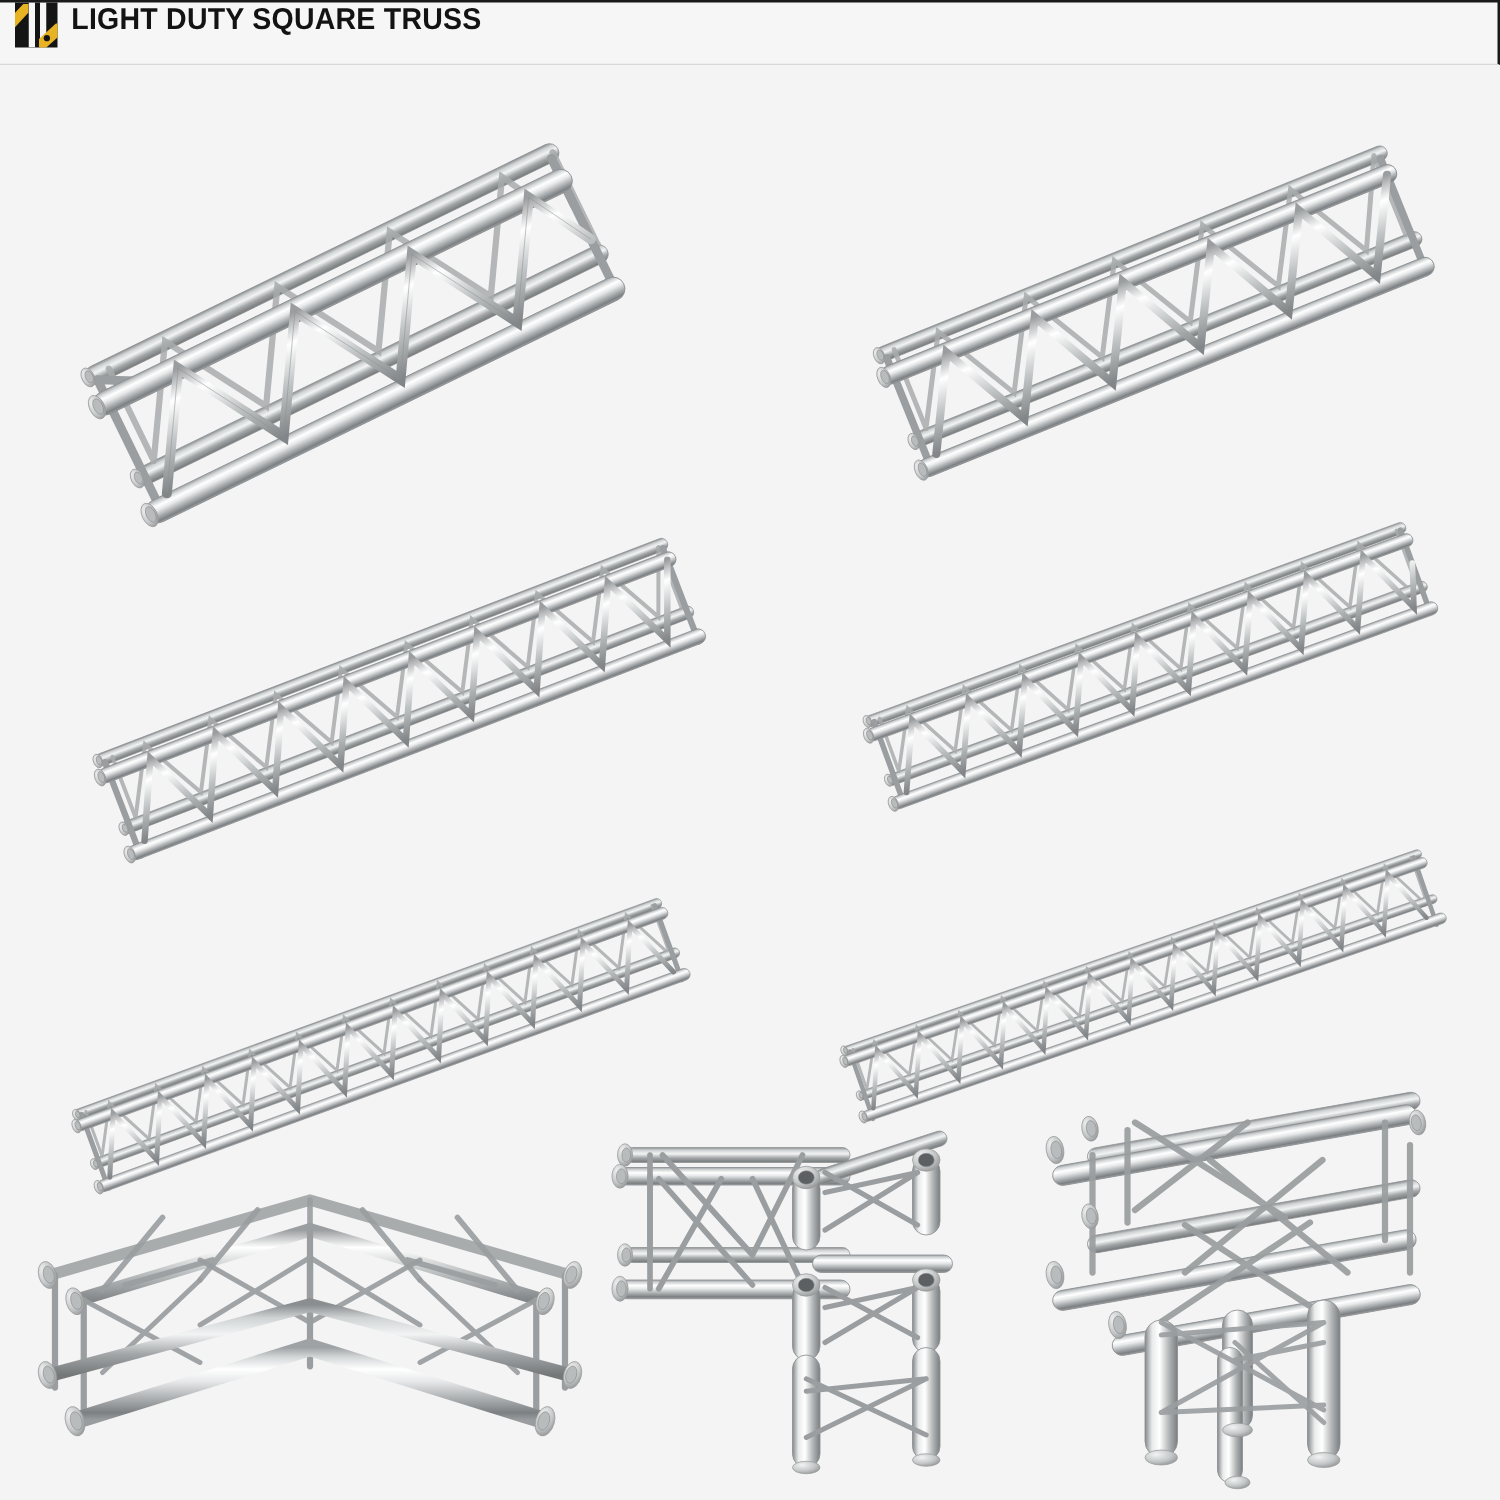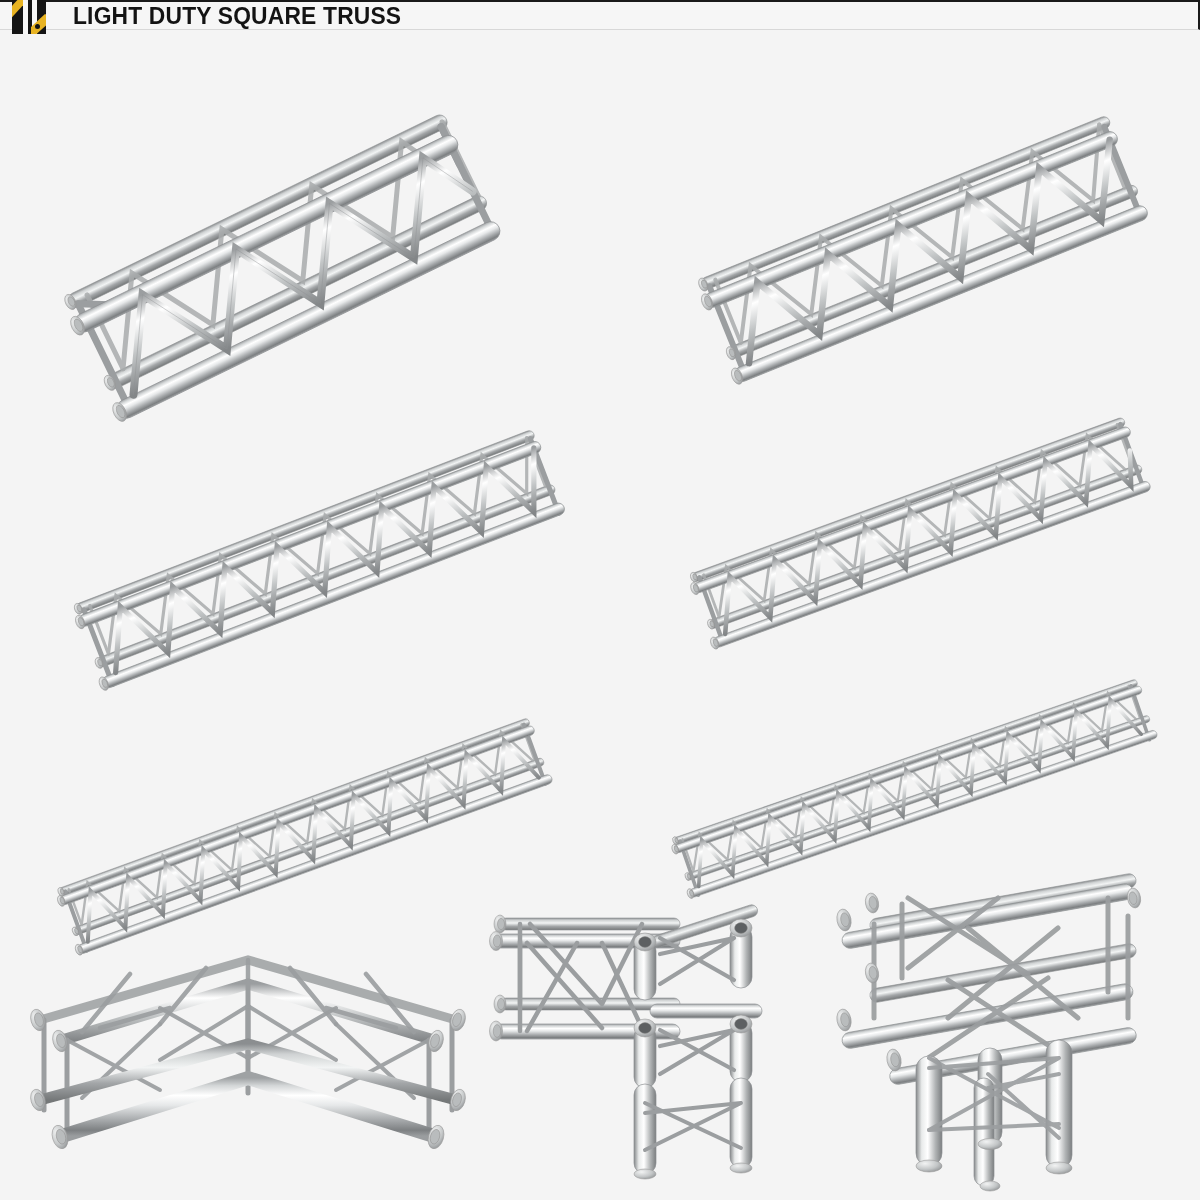--- a/index.html
+++ b/index.html
@@ -6,27 +6,27 @@
   body{
     width:1200px;height:1200px;
     background:#f4f4f4;
     font-family:"Liberation Sans", sans-serif;
     overflow:hidden;
     position:relative;
   }
 
   
   #header-bar{
-    position:absolute;left:0;top:0;width:1200px;height:30px;
+    position:absolute;left:0;top:0;width:1200px;height:52px;
     background:#f6f6f6;
     border-top:2px solid #1a1a1a;
     border-right:2px solid #1a1a1a;
     border-bottom:1px solid #d8d8d8;
     box-sizing:border-box;
-    display:flex;align-items:center;gap:16px;
+    display:flex;
   }
   #brand-logo{
     width:34px;height:36px;margin-left:12px;margin-right:11px;
     position:relative;flex:0 0 auto;
     background:#141414;
     overflow:hidden;
   }
   #brand-logo .lg-strip{
     position:absolute;top:0;bottom:0;width:5px;background:#f6f6f6;
   }

